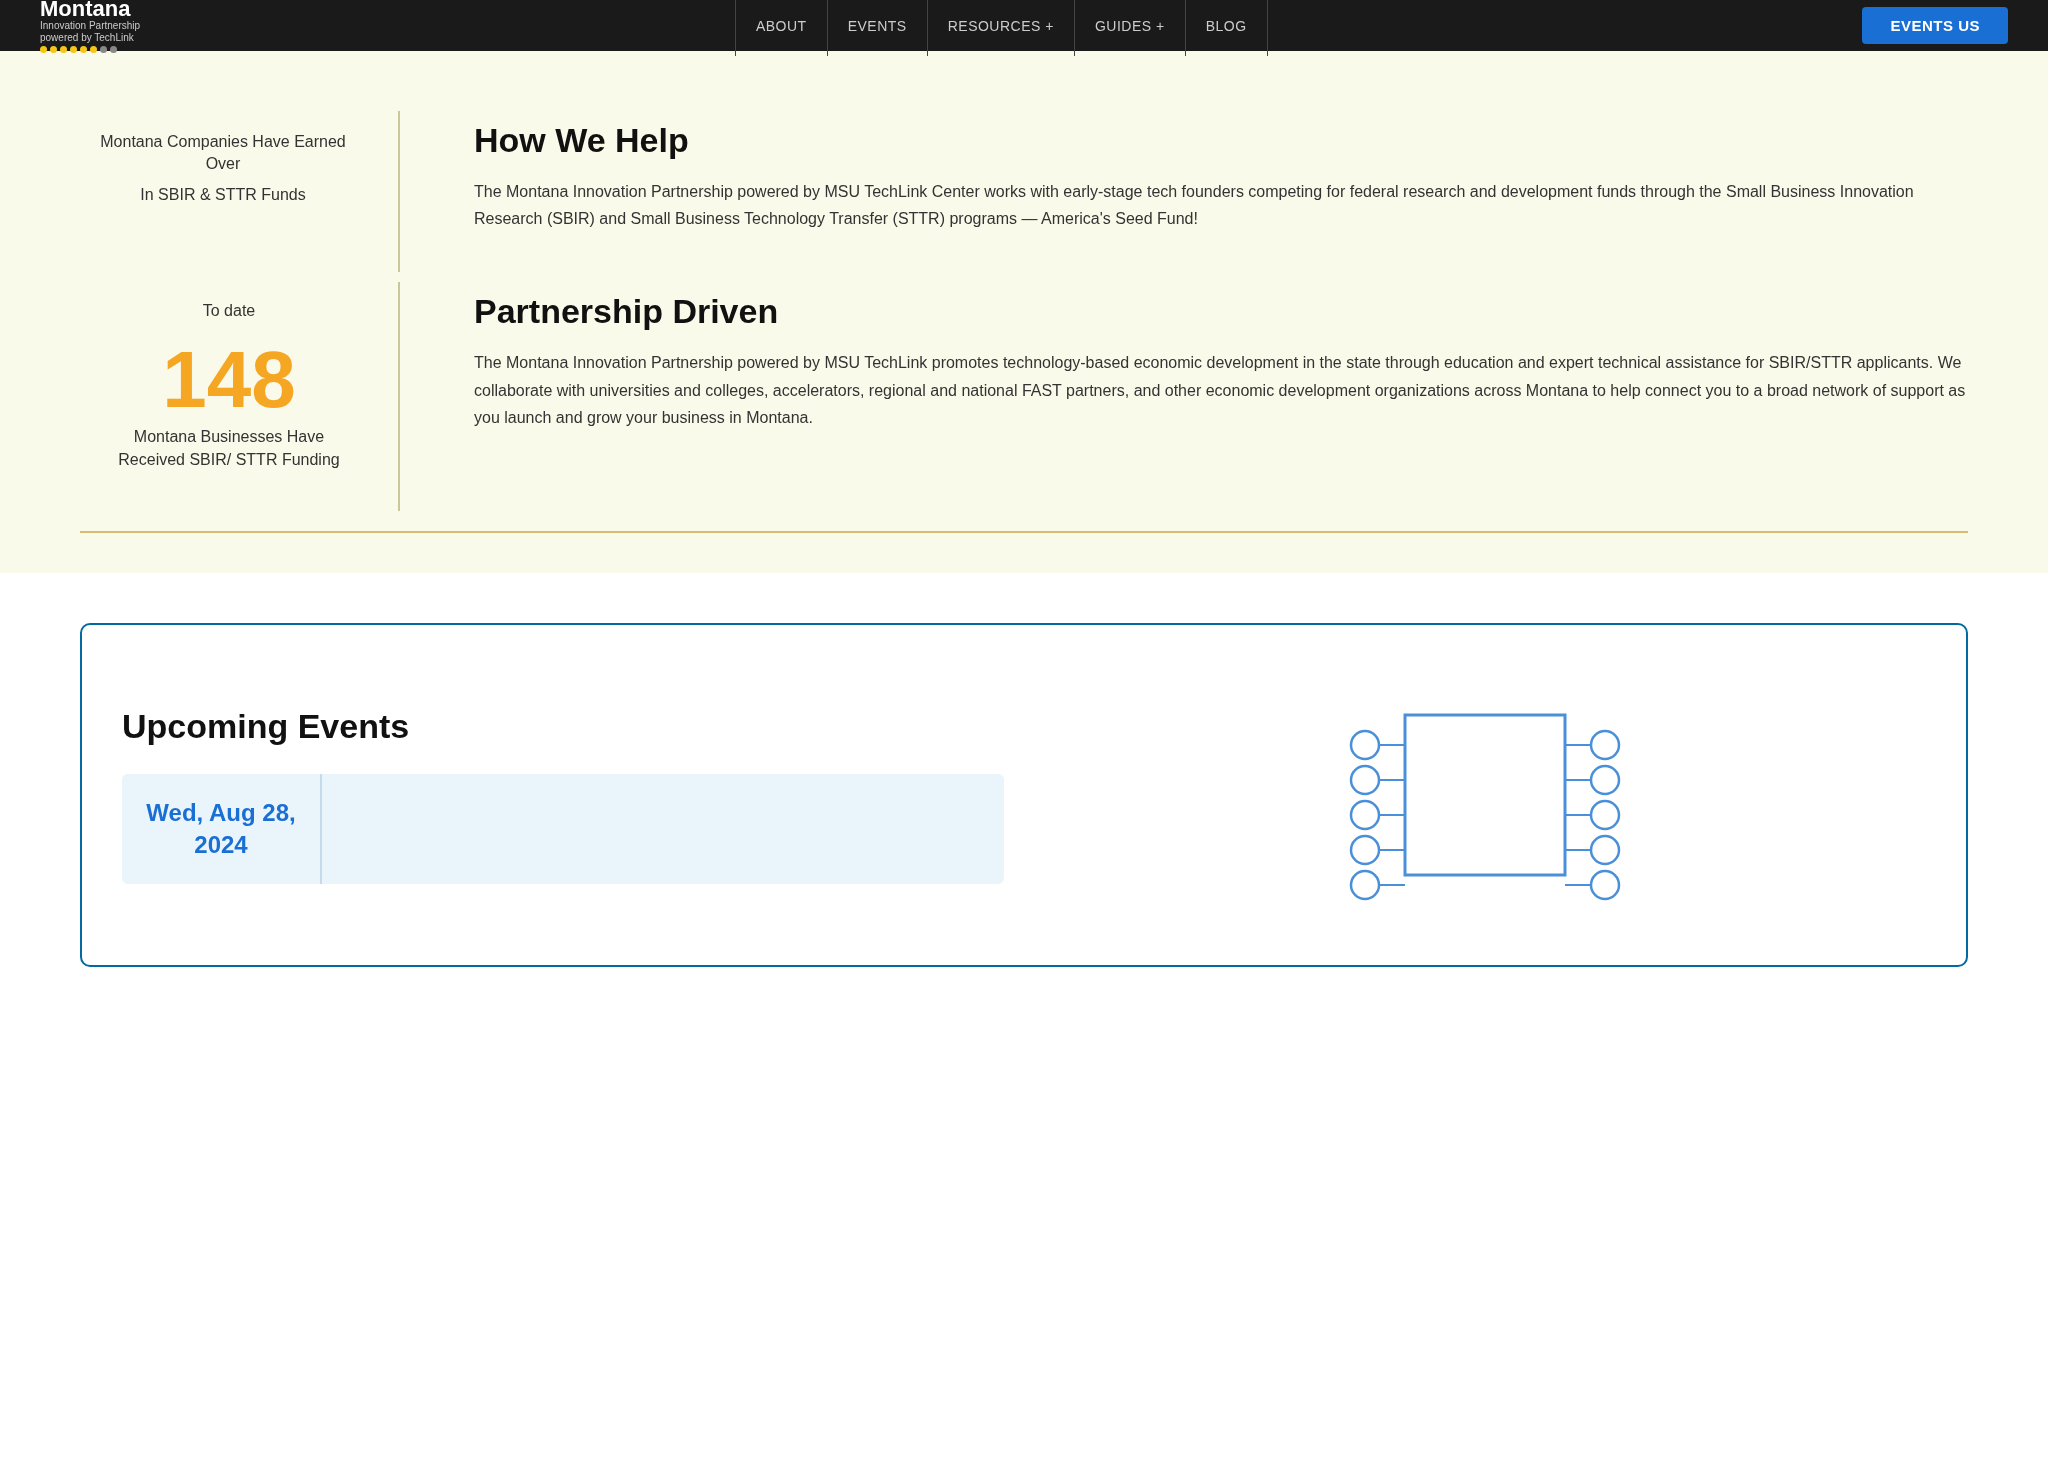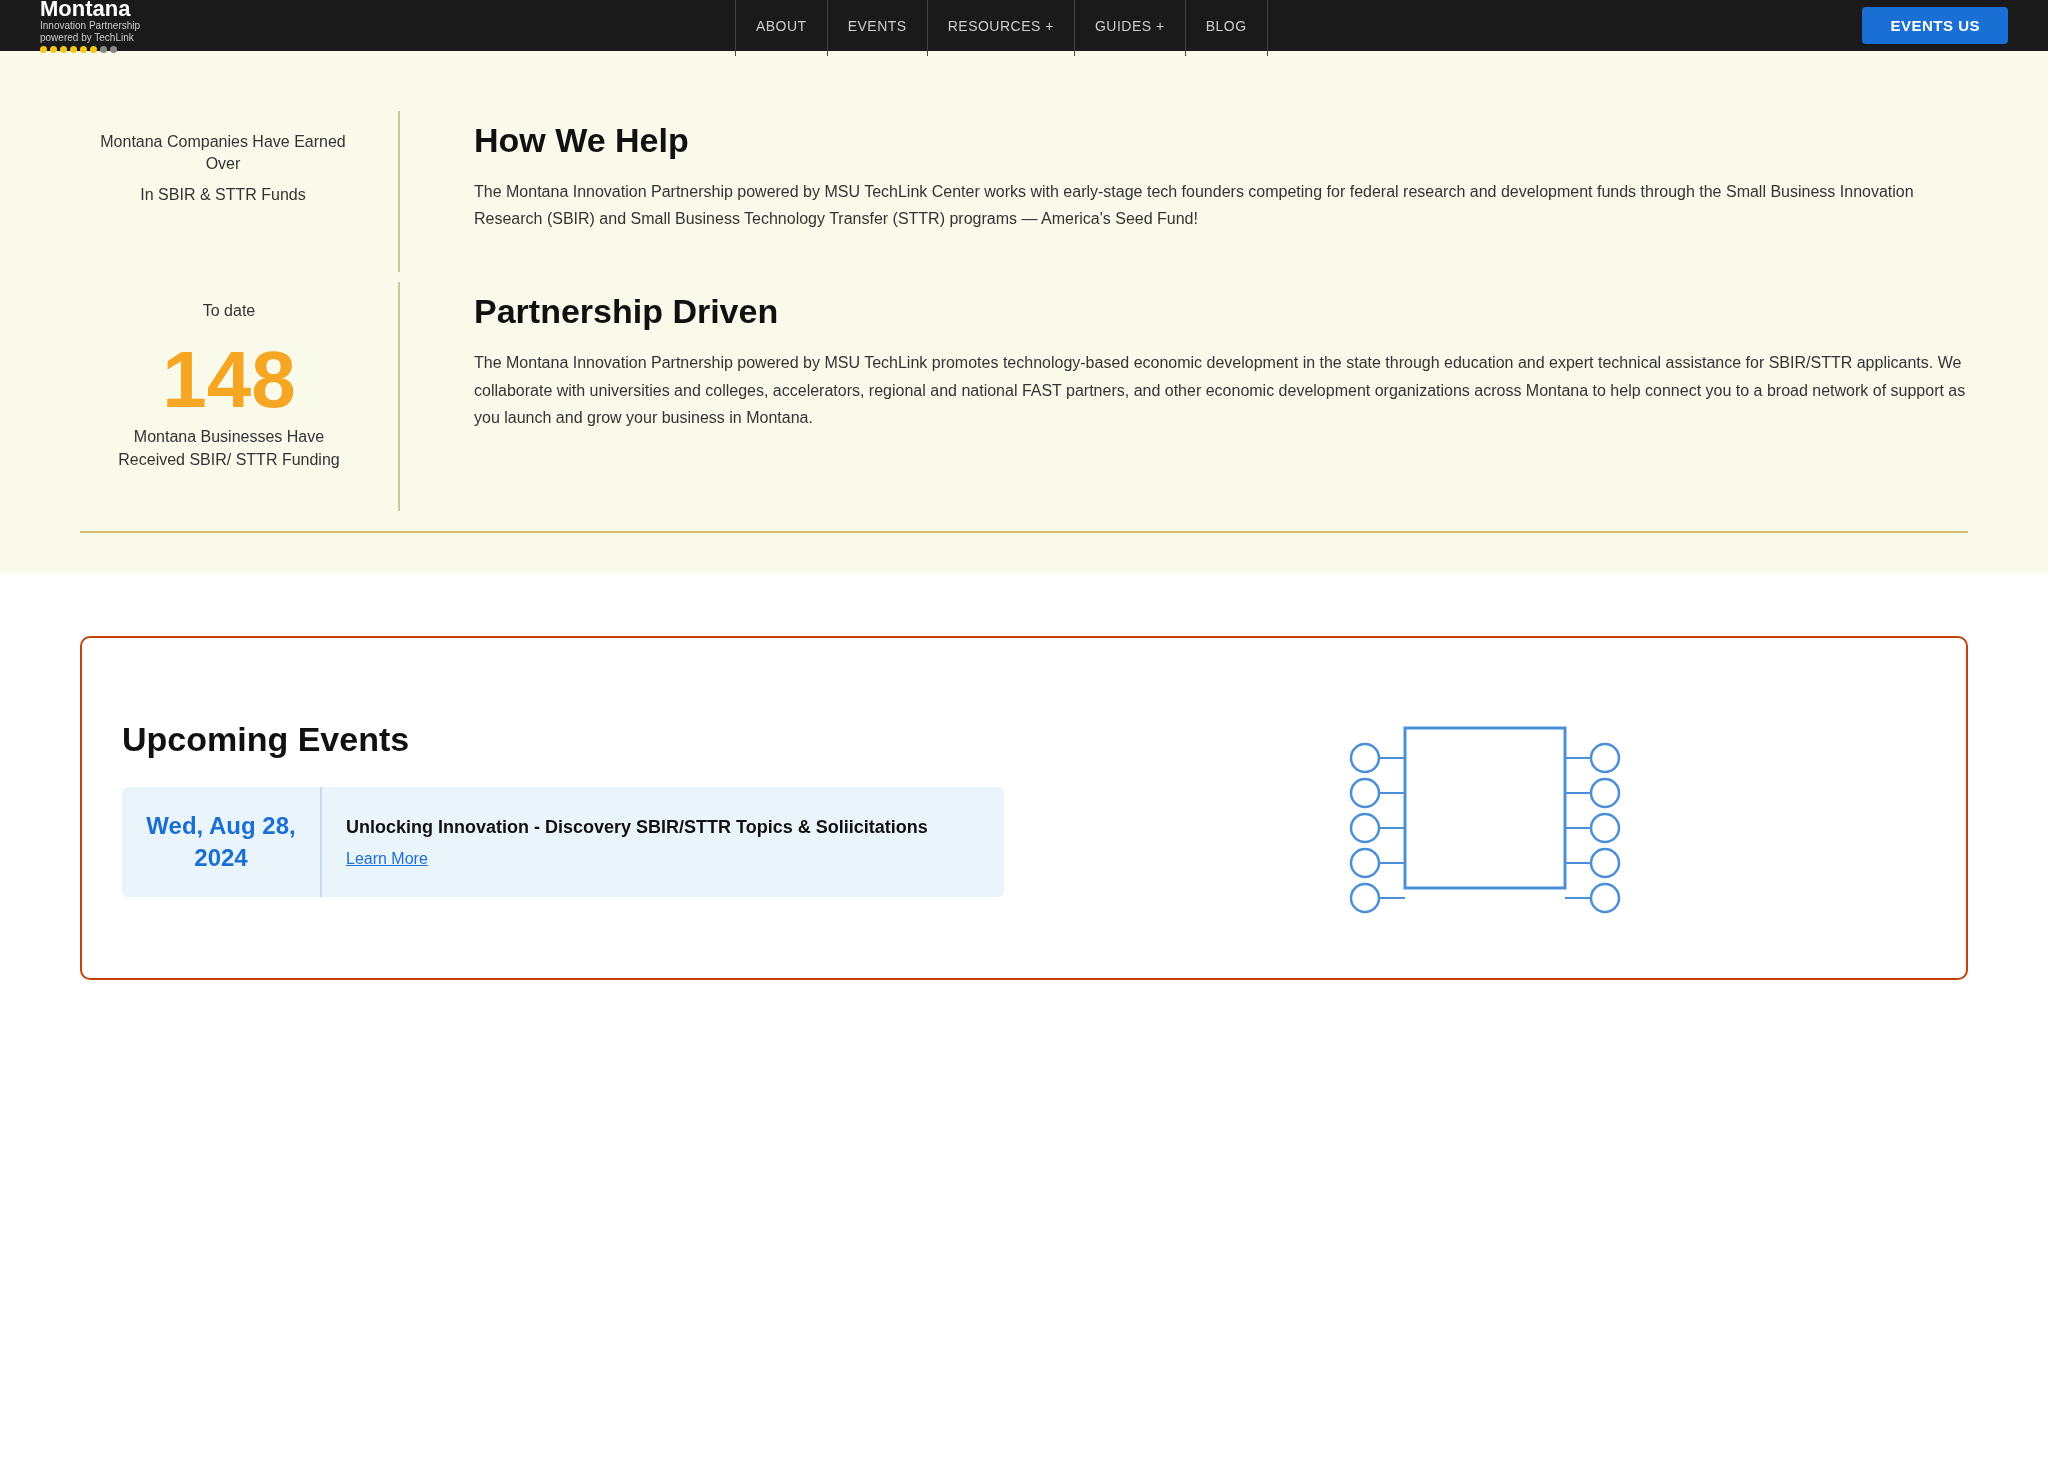--- a/index.html
+++ b/index.html
@@ -158,28 +158,27 @@
       margin: 20px 0 0 0;
     }
 
     
     .events-section {
       background: #fff;
       padding: 50px 80px 60px 80px;
     }
 
     .events-card {
-      border: 2px solid #c2410c;
+      border: 2px solid #0369a1;
       border-radius: 10px;
       padding: 40px 40px;
       display: grid;
       grid-template-columns: 1fr 1fr;
       gap: 40px;
       align-items: center;
-      margin-top: 13px;
     }
 
     .events-left h2 {
       font-size: 34px;
       font-weight: 800;
       color: #111;
       margin-bottom: 28px;
     }
 
     .event-item {
@@ -320,24 +319,20 @@
 <div class="events-section">
   <div class="events-card">
 
     <div class="events-left">
       <h2>Upcoming Events</h2>
 
       <div class="event-item">
         <div class="event-date">
           <div class="event-date-text">Wed, Aug 28, 2024</div>
         </div>
-        <div class="event-info">
-          <div class="event-title">Unlocking Innovation - Discovery SBIR/STTR Topics &amp; Soliicitations</div>
-          <a class="event-link">Learn More</a>
-        </div>
       </div>
     </div>
 
     <div class="chip-diagram">
       <svg class="chip-svg" viewBox="0 0 360 260" xmlns="http://www.w3.org/2000/svg">
 
         <rect x="100" y="50" width="160" height="160" fill="none" stroke="#4a90d9" stroke-width="3"></rect>
 
         <circle cx="60" cy="80" r="14" fill="none" stroke="#4a90d9" stroke-width="2.5"></circle>
         <line x1="74" y1="80" x2="100" y2="80" stroke="#4a90d9" stroke-width="2"></line>

